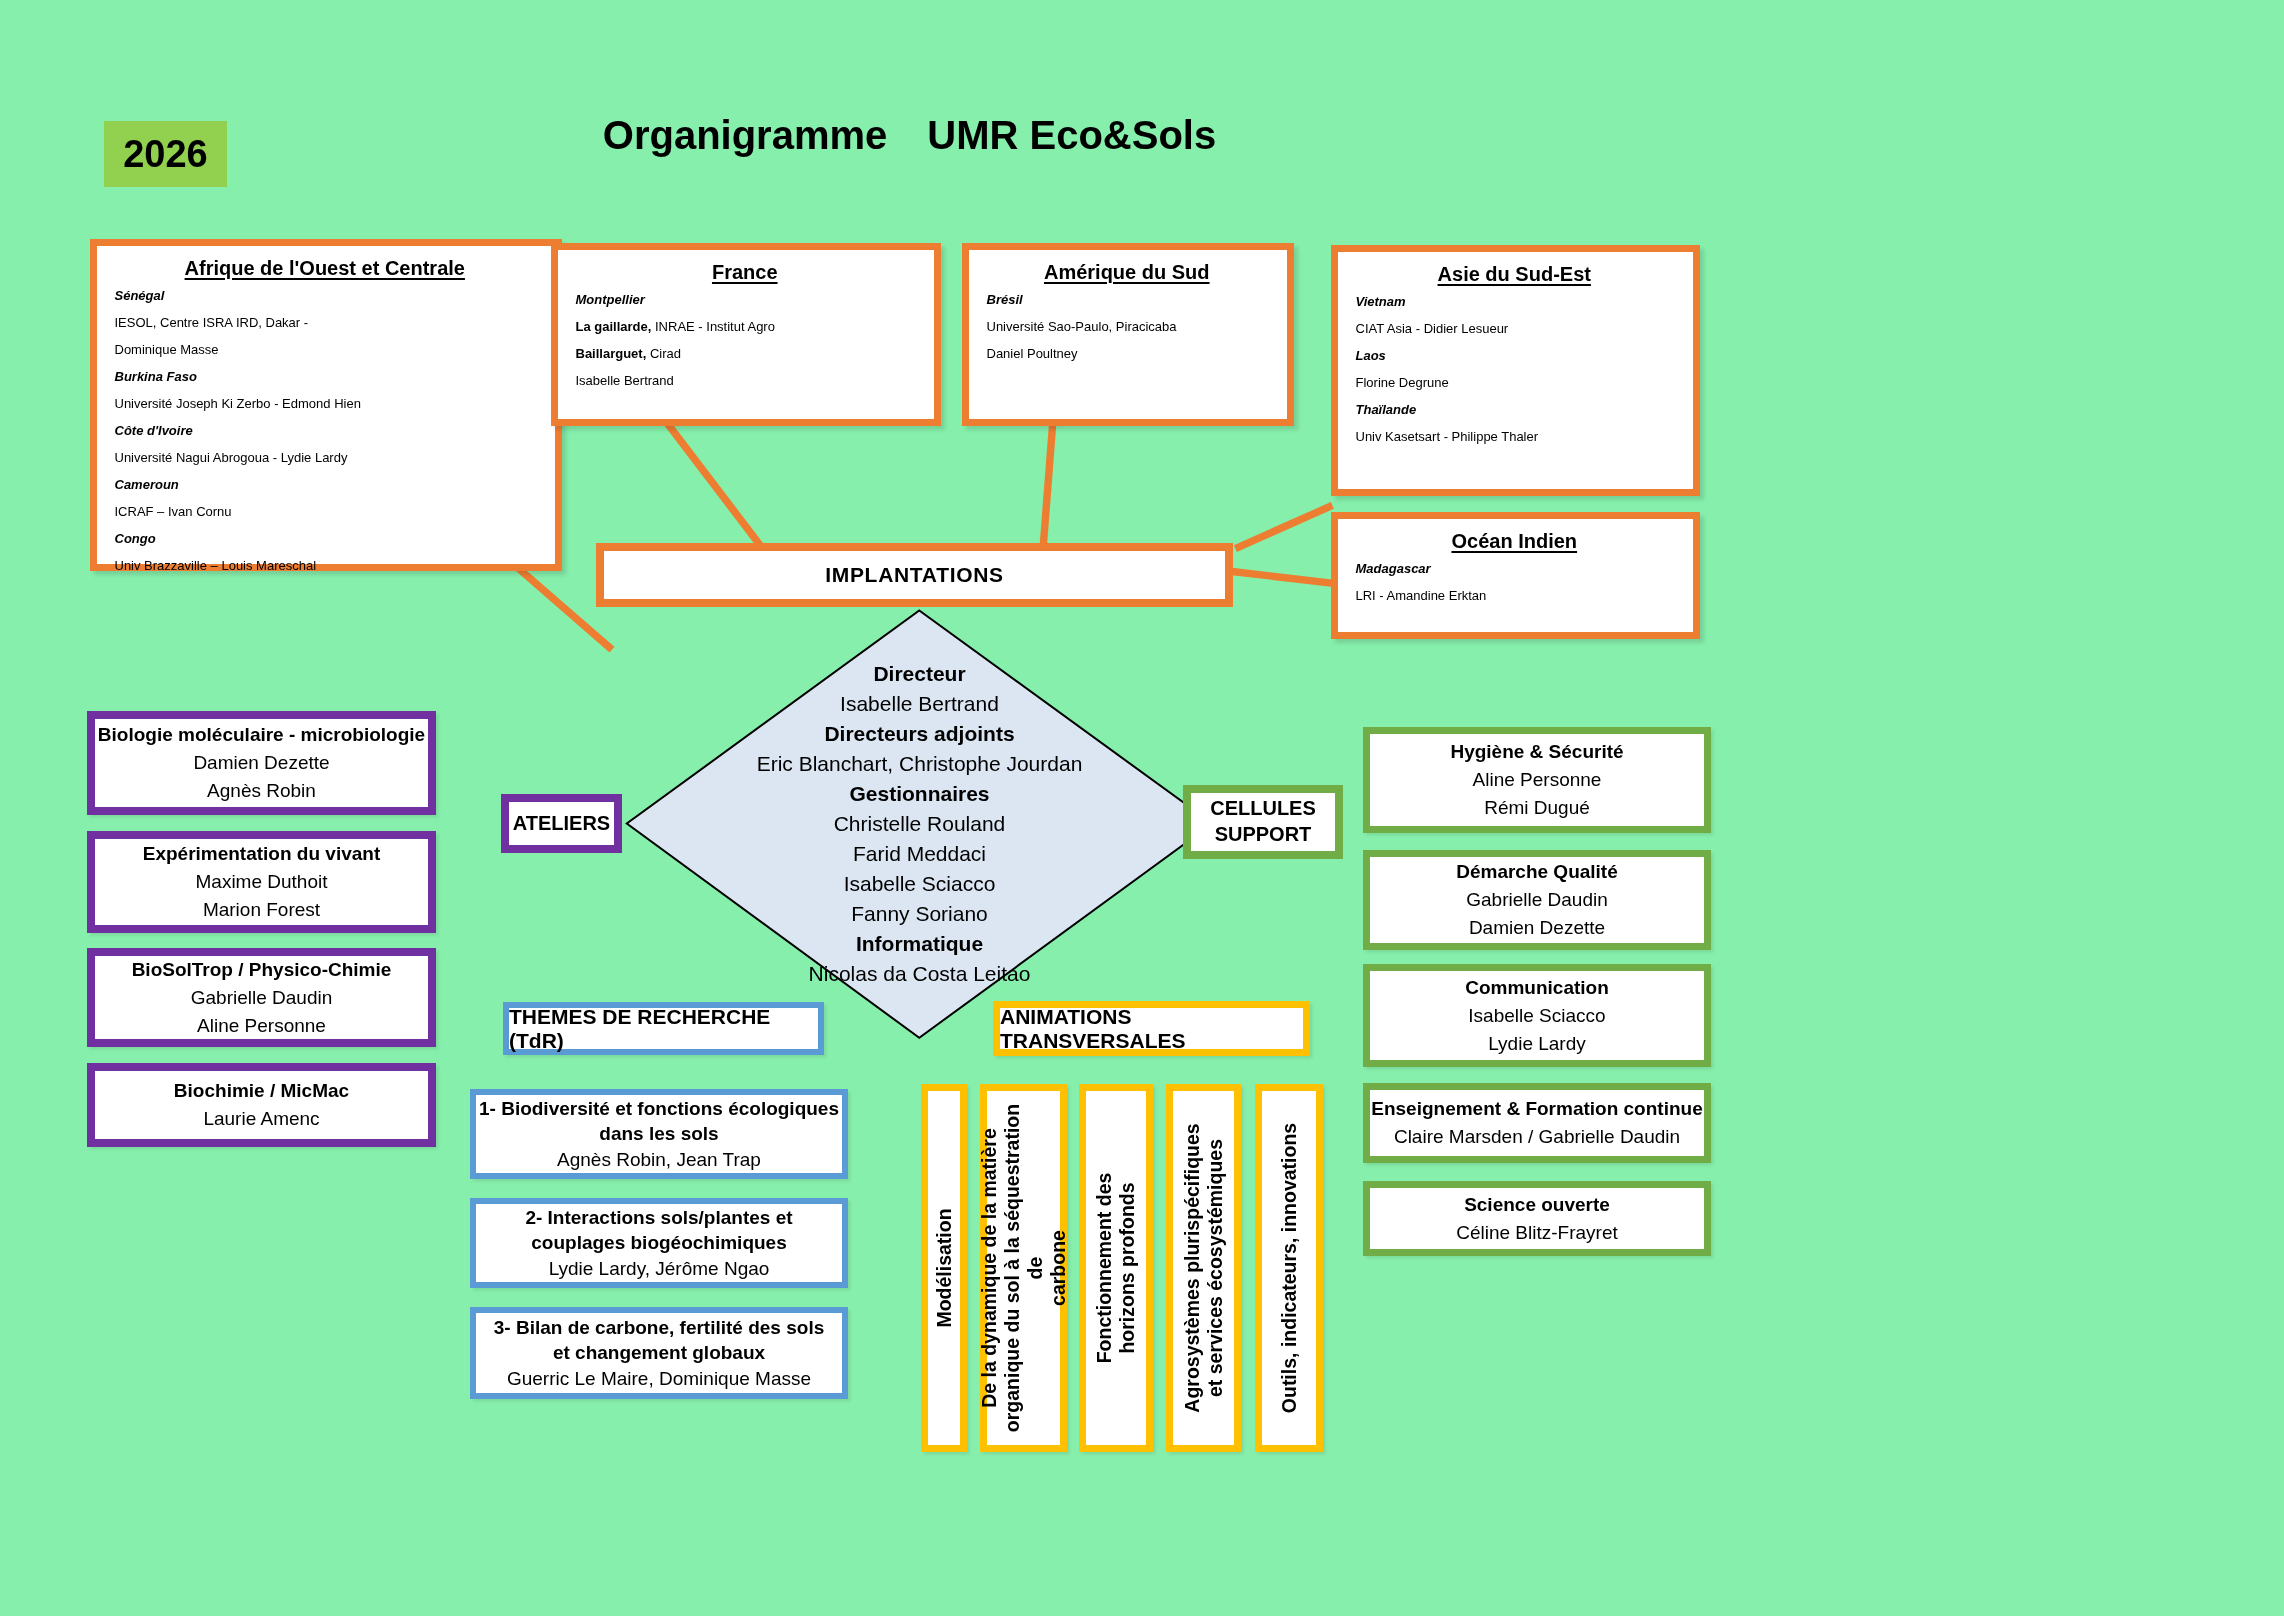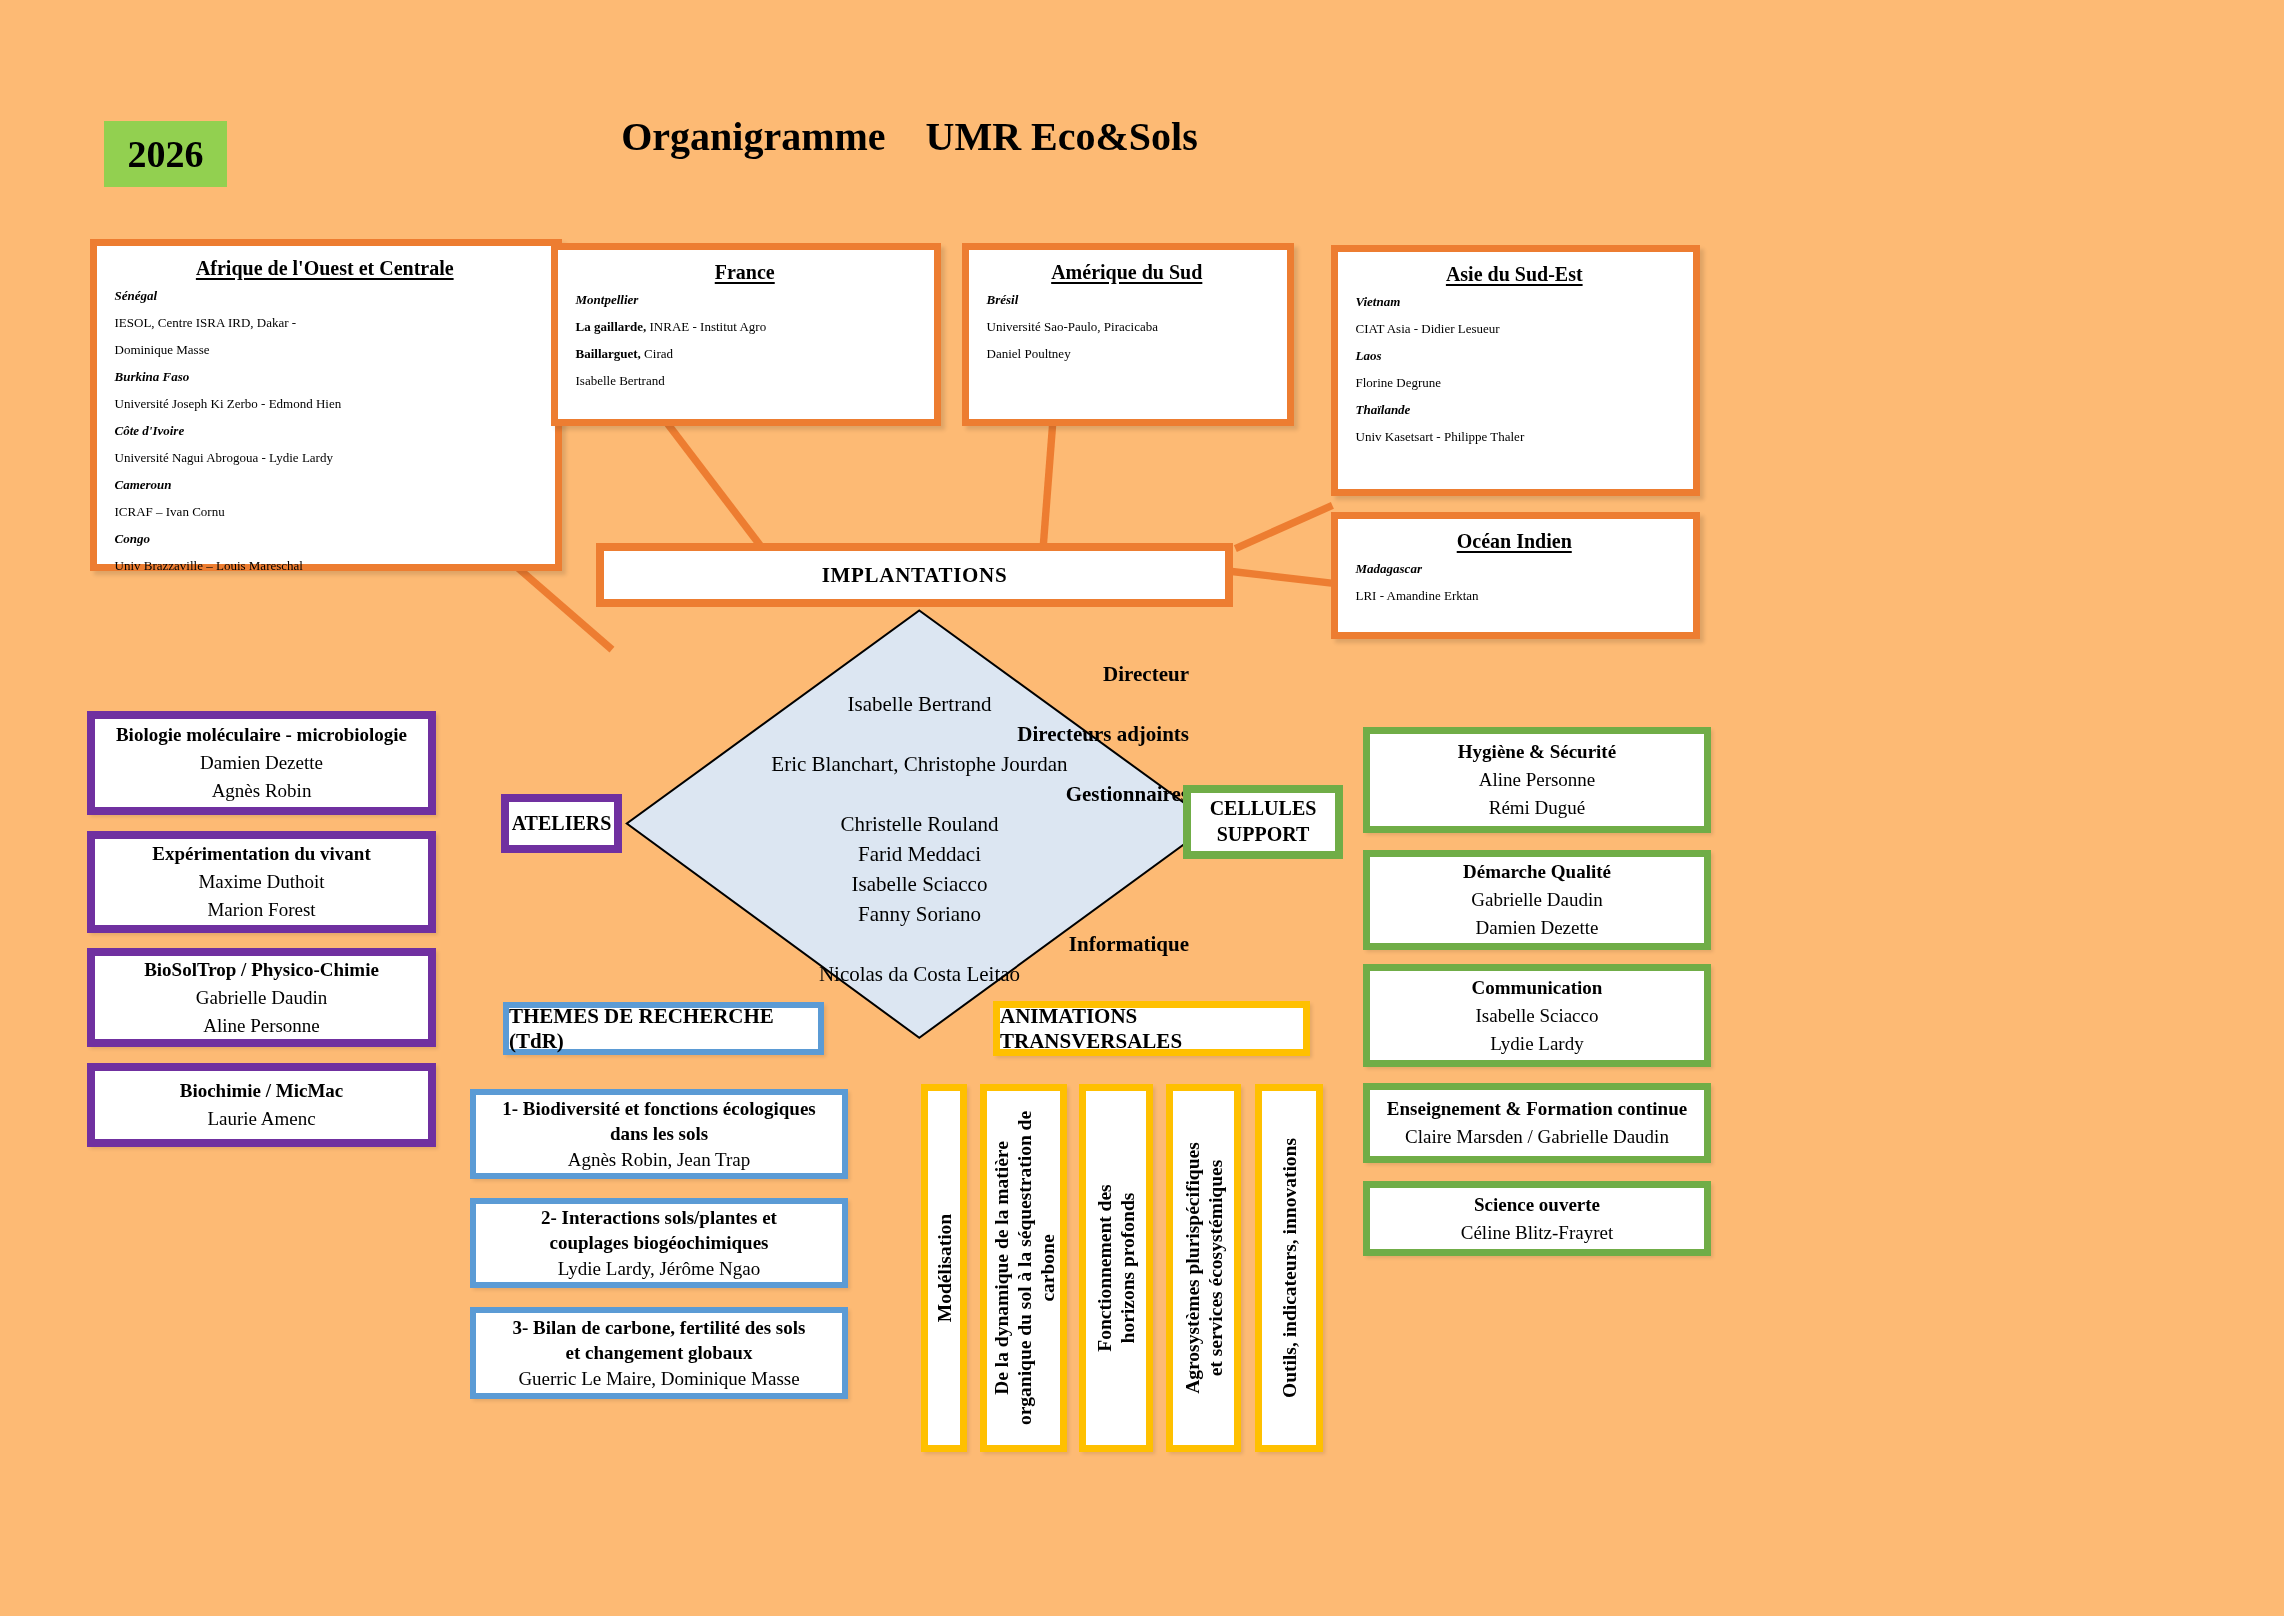--- a/index.html
+++ b/index.html
@@ -1,17 +1,17 @@
 <!DOCTYPE html>
 <html style="font-size:10.8px"><head>
 <meta charset="utf-8">
 <style>
   html,body{margin:0;padding:0;background:#ffffff;}
-  .canvas{position:relative;width:2284px;height:1616px;background:#fdba74;
-          font-family:Liberation Serif, serif;color:#000;overflow:hidden;}
+  .canvas{position:relative;width:2284px;height:1616px;background:#86efac;
+          font-family:Liberation Sans, sans-serif;color:#000;overflow:hidden;}
   svg.layer{position:absolute;left:0;top:0;z-index:0;}
   .abs{position:absolute;box-sizing:border-box;background:#fff;z-index:1;}
 
   
   #year-badge{left:104px;top:121px;width:123px;height:66px;background:#92D050;
               display:flex;align-items:center;justify-content:center;
               font-weight:bold;font-size:38px;z-index:1;position:absolute;}
   #page-title{position:absolute;left:404px;top:113px;width:1011px;display:flex;gap:40px;
               justify-content:center;font-weight:bold;font-size:40px;z-index:1;}
 
@@ -29,21 +29,21 @@
   .region-line{font-size:13px;line-height:27px;white-space:nowrap;}
   .seg-b{font-weight:bold;} .seg-i{font-style:italic;}
 
   #box-implantations{left:596px;top:543px;width:637px;height:64px;border:8px solid #ED7D31;
                      display:flex;align-items:center;justify-content:center;z-index:2;
                      font-weight:bold;font-size:21px;letter-spacing:0.7px;}
 
   
   #diamond-text{position:absolute;left:650px;top:659px;width:539px;text-align:center;
                 font-size:21px;line-height:30px;z-index:1;}
-  #diamond-text .dl-b{font-weight:bold;text-align:right;}
+  #diamond-text .dl-b{font-weight:bold;}
 
   
   #box-ateliers{left:501px;top:794px;width:121px;height:59px;border:8px solid #7030A0;
                 display:flex;align-items:center;justify-content:center;
                 font-weight:bold;font-size:20px;}
   #box-cellules{left:1171px;top:785px;width:160px;height:74px;border:8px solid #70AD47;
                 display:flex;align-items:center;justify-content:center;text-align:center;
                 font-weight:bold;font-size:20px;line-height:25.6px;padding:0 9.4px;box-sizing:border-box;margin-left:12px;}
 
   

